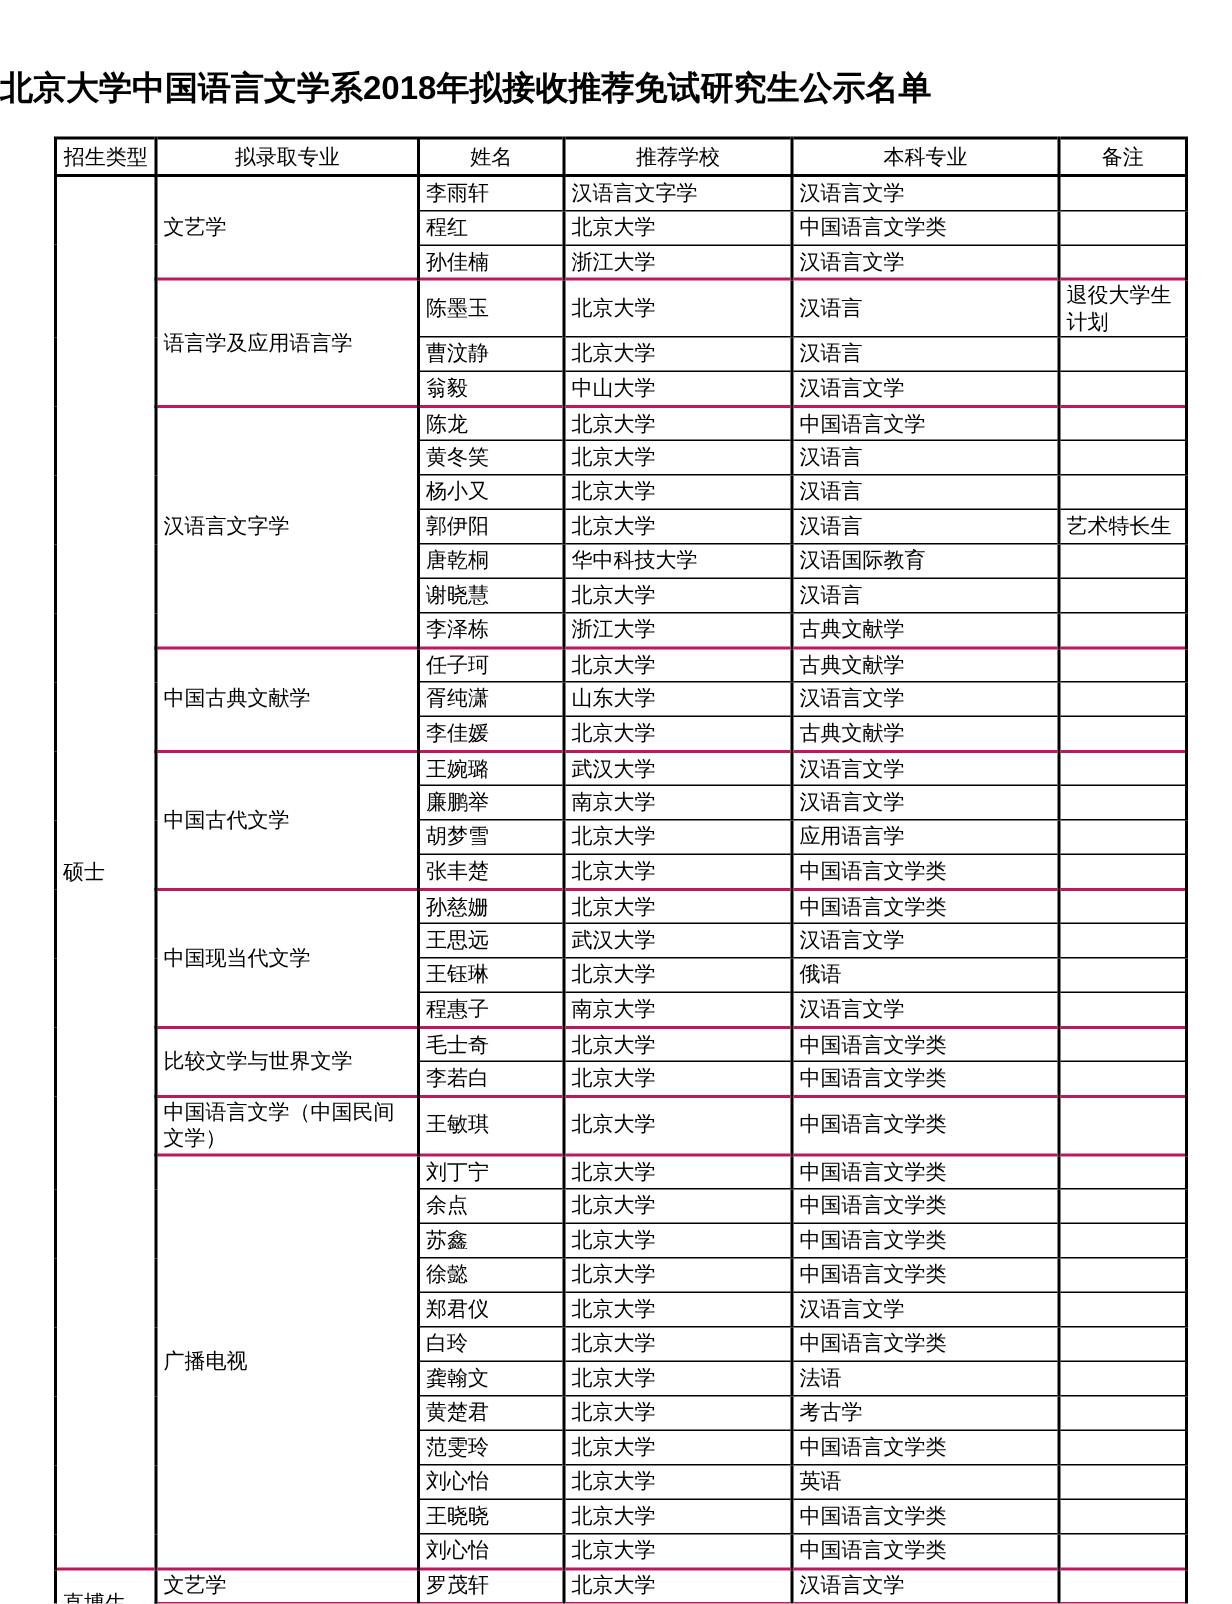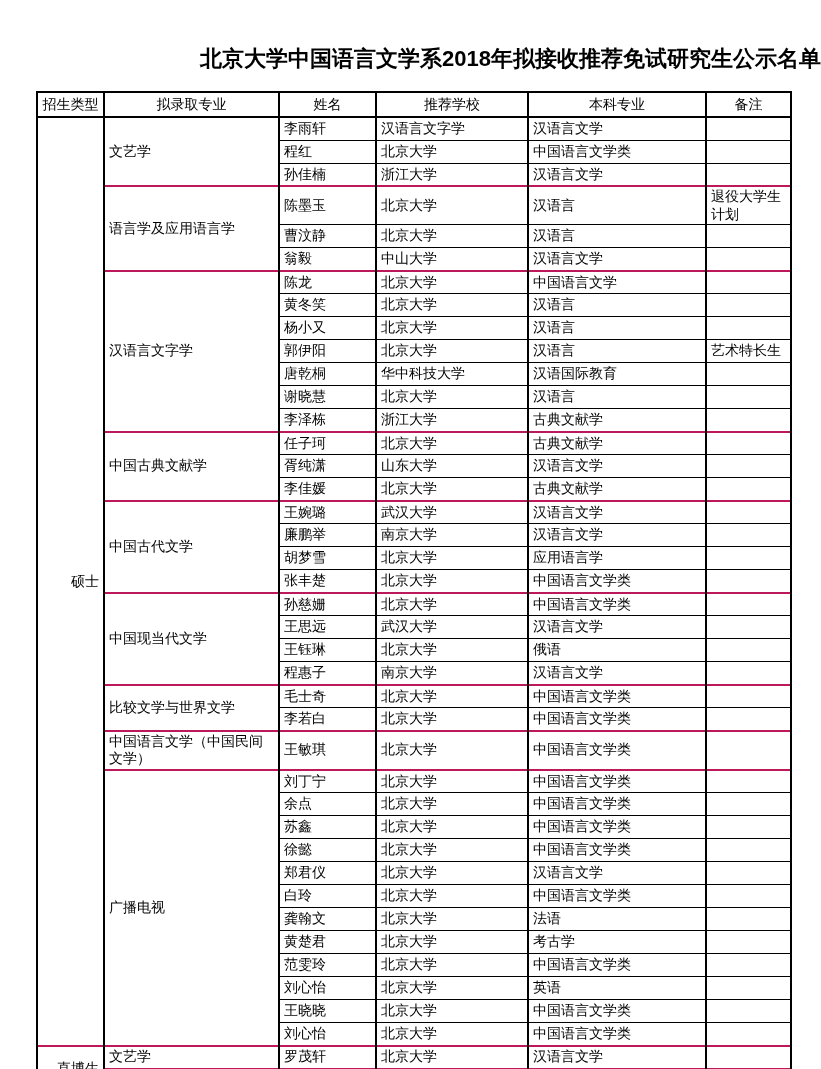--- a/index.html
+++ b/index.html
@@ -3,21 +3,21 @@
 <meta charset="utf-8">
 <style>
   html,body{margin:0;padding:0;}
   body{
     width:821px;height:1069px;overflow:hidden;background:#ffffff;color:#000;
     font-family:"Liberation Sans","DejaVu Sans",sans-serif;
   }
   .page{padding-top:44px;}
   .doc-title{
     margin:0 0 17px 0;
-    font-size:22px;font-weight:bold;text-align:right;letter-spacing:0px;
+    font-size:22px;font-weight:bold;text-align:left;letter-spacing:0px;
   }
   table.roster{
     border-collapse:collapse;table-layout:fixed;
     margin-left:36px;width:754px;
     border:2px solid #000;
   }
   .roster col.c1{width:67px;}
   .roster col.c2{width:175px;}
   .roster col.c3{width:97px;}
   .roster col.c4{width:152px;}
@@ -28,21 +28,21 @@
     border-top:1px solid #000;border-bottom:1px solid #000;
     font-size:14px;font-weight:normal;
     padding:1px 4px;vertical-align:middle;line-height:1.25;
     overflow:hidden;word-break:break-all;
   }
   .roster thead th{
     height:21px;text-align:center;border-bottom:2px solid #000;margin-top:20px;
   }
   .roster tbody tr{height:23px;}
   .roster tbody tr.major-start td{border-top:2px solid #be185d;}
-  td.cell-type{text-align:right;}
+  td.cell-type{text-align:left;}
   td.cell-major,td.cell-name,td.cell-school,td.cell-undergrad,td.cell-remark{text-align:left;}
 </style>
 </head>
 <body>
 
 <div class="page">
   <h1 class="doc-title">北京大学中国语言文学系2018年拟接收推荐免试研究生公示名单</h1>
 
   <table class="roster">
     <colgroup>

